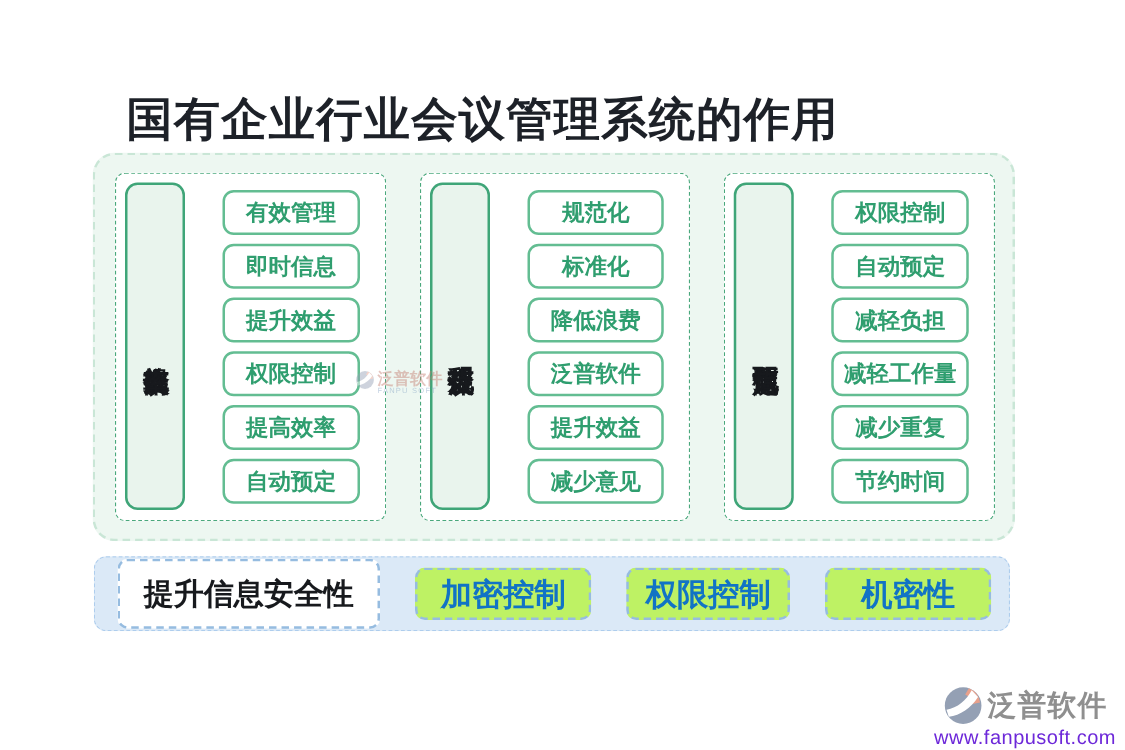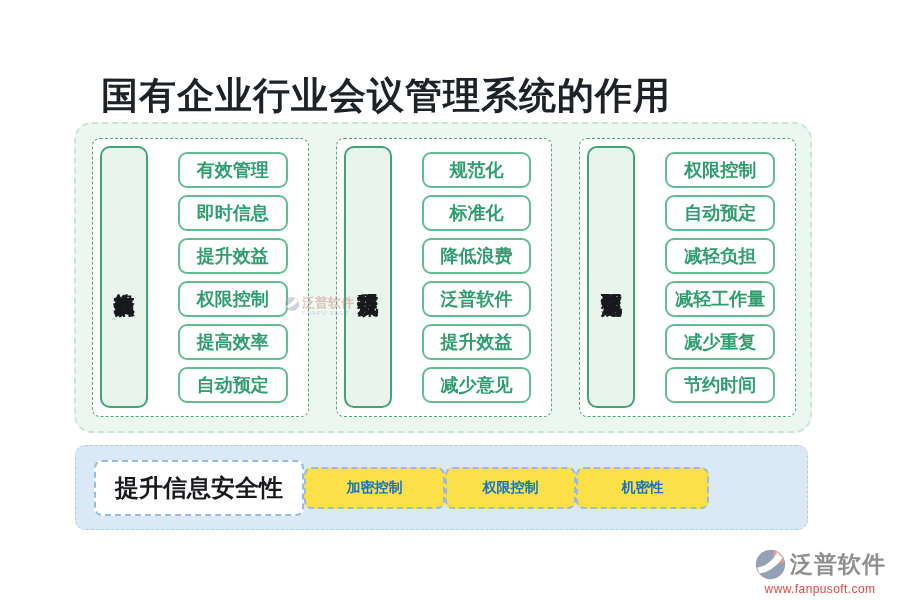--- a/index.html
+++ b/index.html
@@ -39,58 +39,58 @@
   }
   .item{
     height:36px;box-sizing:border-box;background:#ffffff;
     border:2px solid #63bd92;border-radius:9px;
     display:flex;align-items:center;justify-content:center;
     font-size:18px;font-weight:bold;color:var(--green-text,#2f9e6f);
     white-space:nowrap;
   }
   
   .bottom-panel{
-    position:absolute;left:75px;top:445px;width:733px;height:85px;
+    position:absolute;left:75px;top:445px;width:733px;height:60px;
     box-sizing:border-box;background:var(--panel-blue-bg,#dbe9f7);
     border:1.5px dashed #aecded;border-radius:10px;
-    display:flex;align-items:center;
+    display:flex;align-items:center;justify-content:space-between;
     padding:0 14px 0 18px;
   }
   .security-heading{
     width:210px;height:56px;box-sizing:border-box;background:#ffffff;
     border:2px dashed #96bce0;border-radius:8px;
     display:flex;align-items:center;justify-content:center;
     font-size:24px;font-weight:bold;color:#17191d;white-space:nowrap;
   }
   .blue-box{
-    height:42px;box-sizing:border-box;background:#fde047;
+    height:42px;box-sizing:border-box;background:#bef264;
     border:2px dashed #96bce0;border-radius:8px;
     display:flex;align-items:center;justify-content:center;
-    font-size:14px;font-weight:bold;color:var(--blue-text,#1173c5);
+    font-size:25px;font-weight:bold;color:var(--blue-text,#1173c5);
     white-space:nowrap;
   }
   .blue-box.b0{width:141px}
   .blue-box.b1{width:131px}
   .blue-box.b2{width:133px}
   
   .watermark{
     position:absolute;left:284px;top:296px;opacity:.45;
     display:flex;align-items:flex-start;gap:2px;pointer-events:none;
   }
   .watermark .wm-col{display:flex;flex-direction:column;line-height:1;}
   .watermark .wm-name{font-size:13px;font-weight:bold;color:#c57f72;}
   .watermark .wm-sub{font-size:6px;color:#7d9cc0;letter-spacing:1px;margin-top:1px;}
   
   .footer-logo{
     position:absolute;left:748px;top:548px;width:144px;
     display:flex;flex-direction:column;align-items:center;line-height:1;
   }
   .footer-logo .row{display:flex;align-items:center;gap:3px;}
   .footer-logo .name{font-size:23px;font-weight:bold;color:#8f8f8f;letter-spacing:1px;}
-  .footer-logo .url{font-size:12px;color:#ef4444;margin-top:2px;letter-spacing:.4px;}
+  .footer-logo .url{font-size:16px;color:#6d28d9;margin-top:2px;letter-spacing:.4px;}
 </style>
 </head>
 <body style="--title-color: #1d2128; --panel-green-bg: #edf7f1; --green-border: #4aa87c; --green-text: #2f9e6f; --panel-blue-bg: #dbe9f7; --blue-text: #1173c5;">
 
 <h1 class="page-title">国有企业行业会议管理系统的作用</h1>
 
 <section class="main-panel" id="benefits-panel">
 
 <div class="column">
       <div class="label-box">

